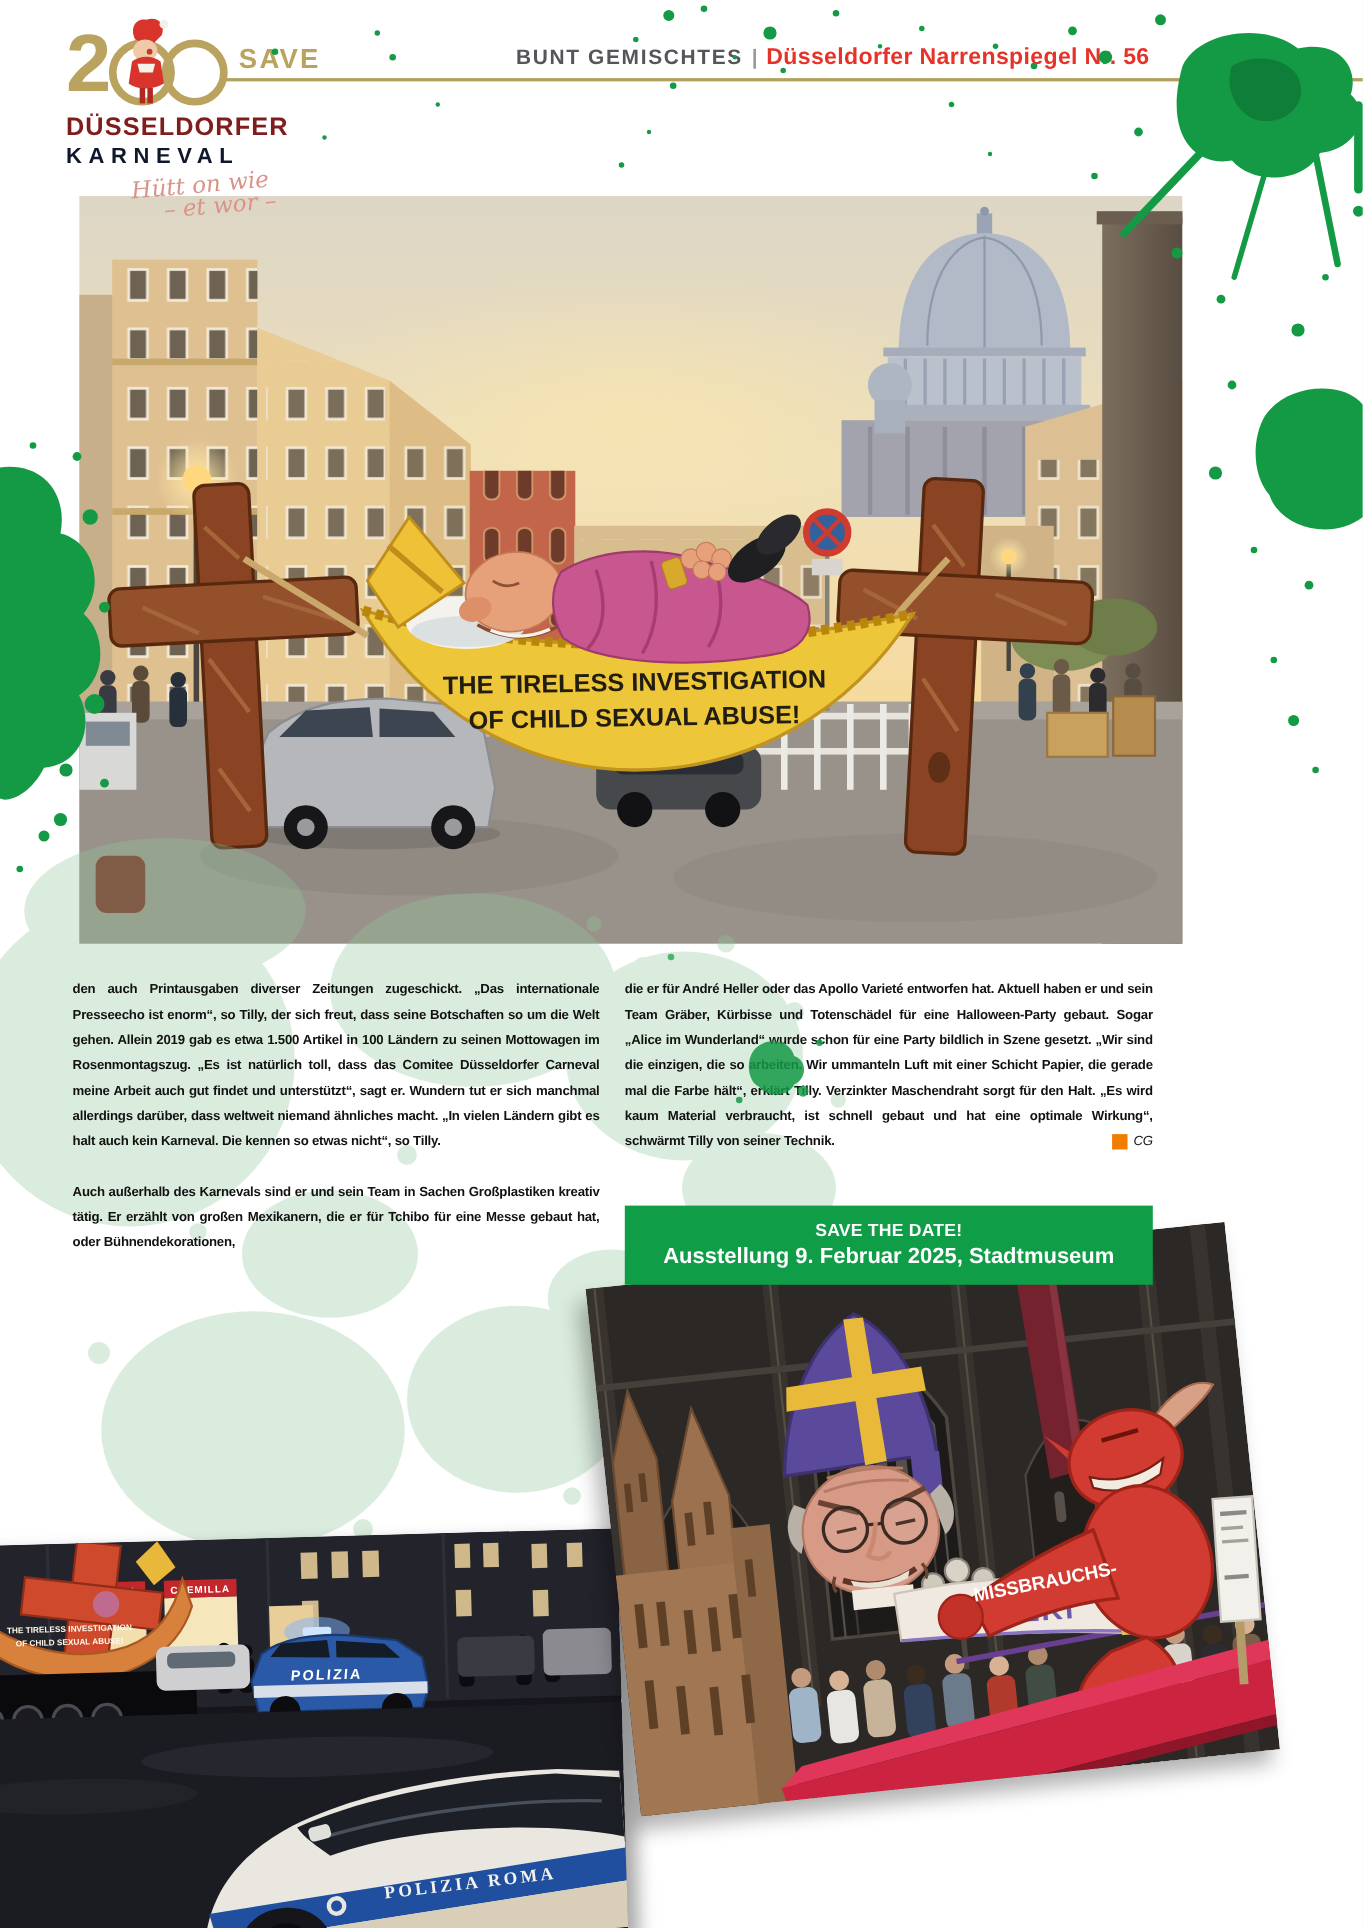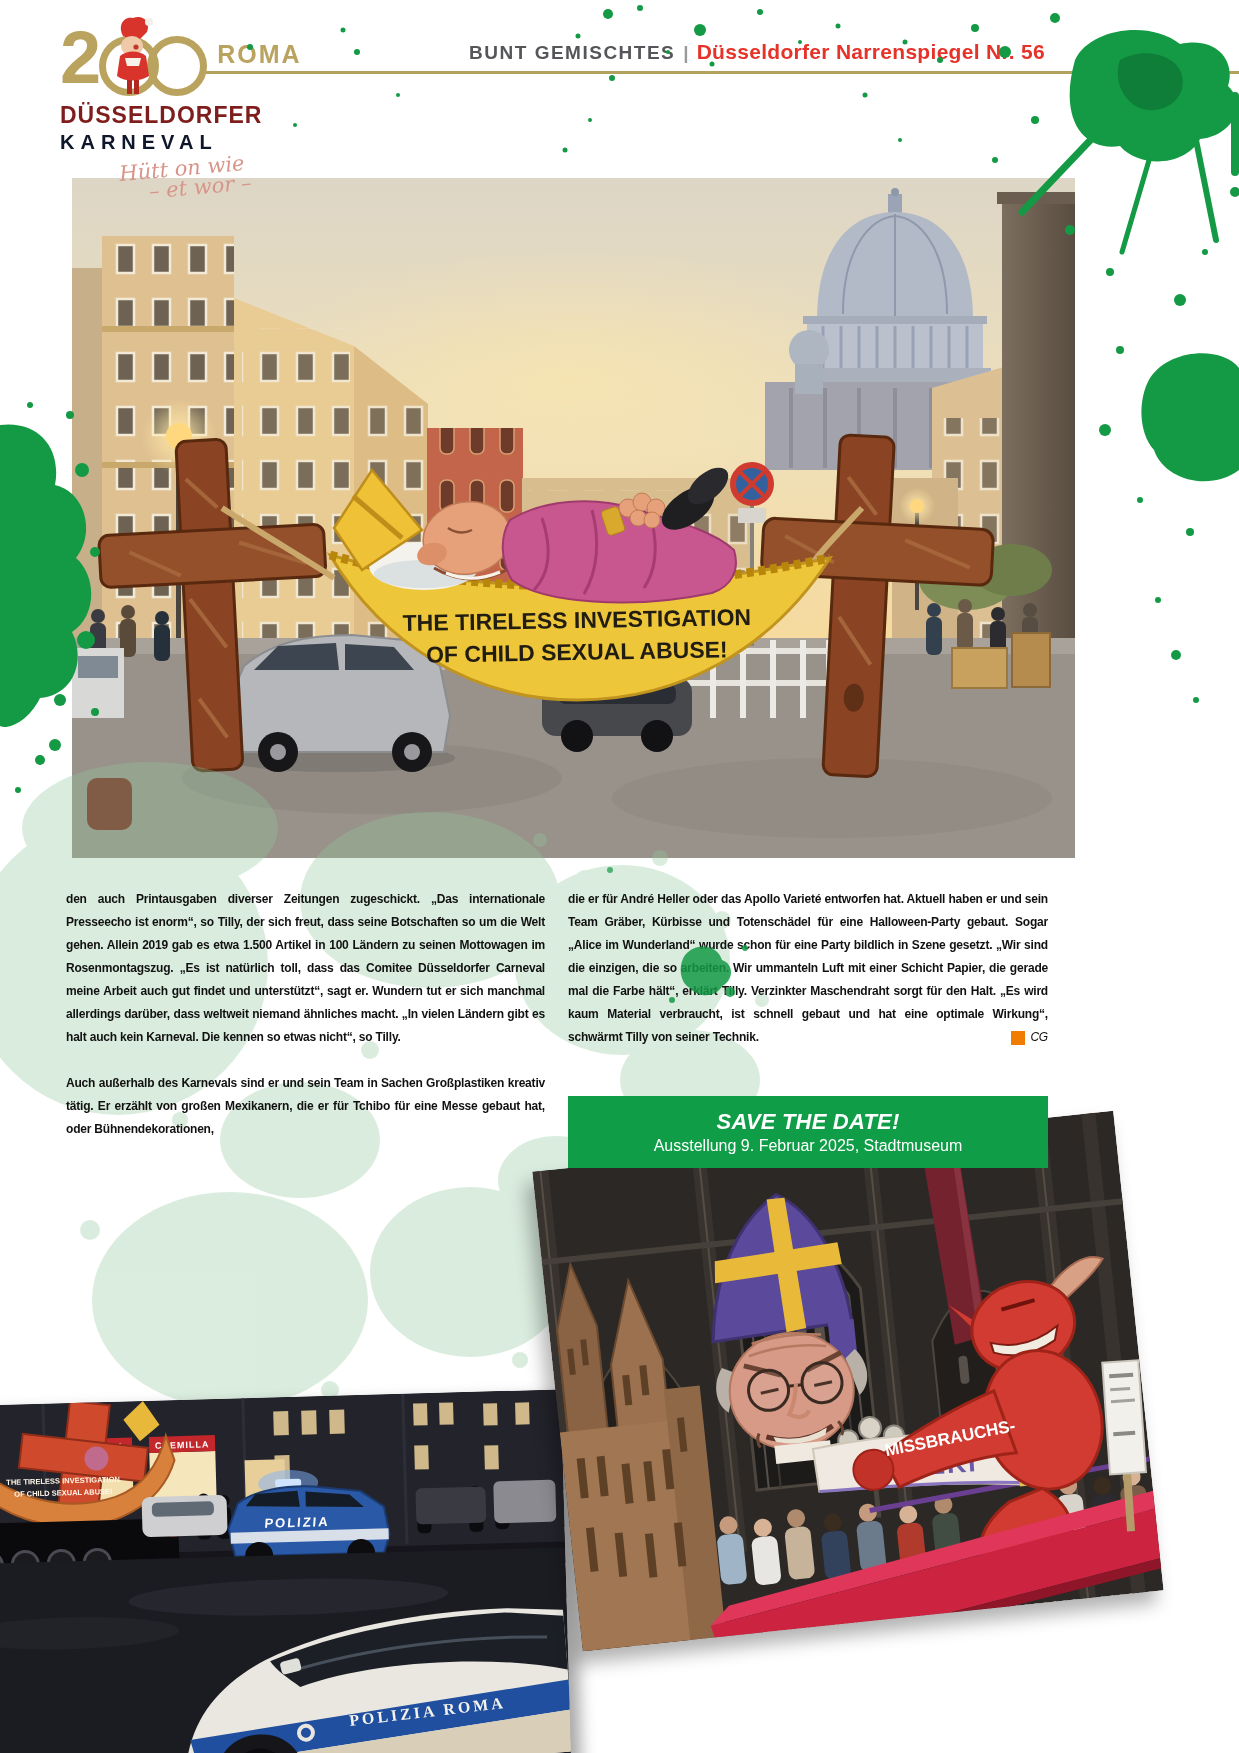--- a/index.html
+++ b/index.html
@@ -38,22 +38,22 @@
   .col-left{left:66px;width:479px;}
   .col-right{left:568px;width:480px;}
   .article p{margin:0 0 23px 0;}
   .endmark{float:right;display:flex;align-items:center;gap:5px;}
   .endsq{width:14px;height:14px;background:#f07c00;display:inline-block;}
   .author{font-style:italic;font-weight:normal;color:#111;}
 
   
   .std-box{position:absolute;left:568px;top:1096px;width:480px;height:72px;background:#0f9d47;
     z-index:6;display:flex;flex-direction:column;justify-content:center;align-items:center;color:#fff;}
-  .std-l1{font-size:22px;font-weight:bold;letter-spacing:.2px;font-style:italic;}
-  .std-l2{font-size:16px;font-weight:normal;margin-top:2px;}
+  .std-l1{font-size:16px;font-weight:bold;letter-spacing:.2px;}
+  .std-l2{font-size:20px;font-weight:bold;margin-top:2px;}
 
   
   .photo-night{position:absolute;left:-52px;top:1398px;width:618px;height:372px;
     transform:rotate(-1.6deg);box-shadow:10px 8px 16px rgba(0,0,0,.35);z-index:4;}
   .photo-koeln{position:absolute;left:556px;top:1140px;width:584px;height:482px;
     transform:rotate(-6deg);box-shadow:-8px 12px 18px rgba(0,0,0,.3);z-index:4;}
   .photo-night svg,.photo-koeln svg{display:block;}
 
   
   .splat-faded{position:absolute;left:0;top:0;z-index:2;pointer-events:none;}
@@ -98,21 +98,21 @@
           <path d="M20 22 C14 10 22 2 30 4 C40 0 48 8 44 18 L34 28 Z" fill="#d8342c"></path>
           <circle cx="46" cy="8" r="4" fill="#f3f0ea"></circle>
           <ellipse cx="29" cy="32" rx="11" ry="10" fill="#f0c9a8"></ellipse>
           <circle cx="33" cy="33" r="2.6" fill="#c0392b"></circle>
           <path d="M17 42 C24 36 36 36 43 42 L46 62 C36 68 22 68 14 62 Z" fill="#d8342c"></path>
           <path d="M22 44 L38 44 L36 52 L24 52 Z" fill="#f5f2ea"></path>
           <rect x="24" y="66" width="5" height="14" fill="#b02820"></rect>
           <rect x="31" y="66" width="5" height="14" fill="#b02820"></rect>
         </svg>
       </div>
-      <div class="logo-johr">ROMA</div>
+      <div class="logo-johr">SAVE</div>
     </div>
     <div class="logo-l1">DÜSSELDORFER</div>
     <div class="logo-l2">KARNEVAL</div>
     <div class="logo-script">
       <div class="l1">Hütt on wie</div>
       <div class="l2">– et wor –</div>
     </div>
   </div>
 
   <div class="masthead">

